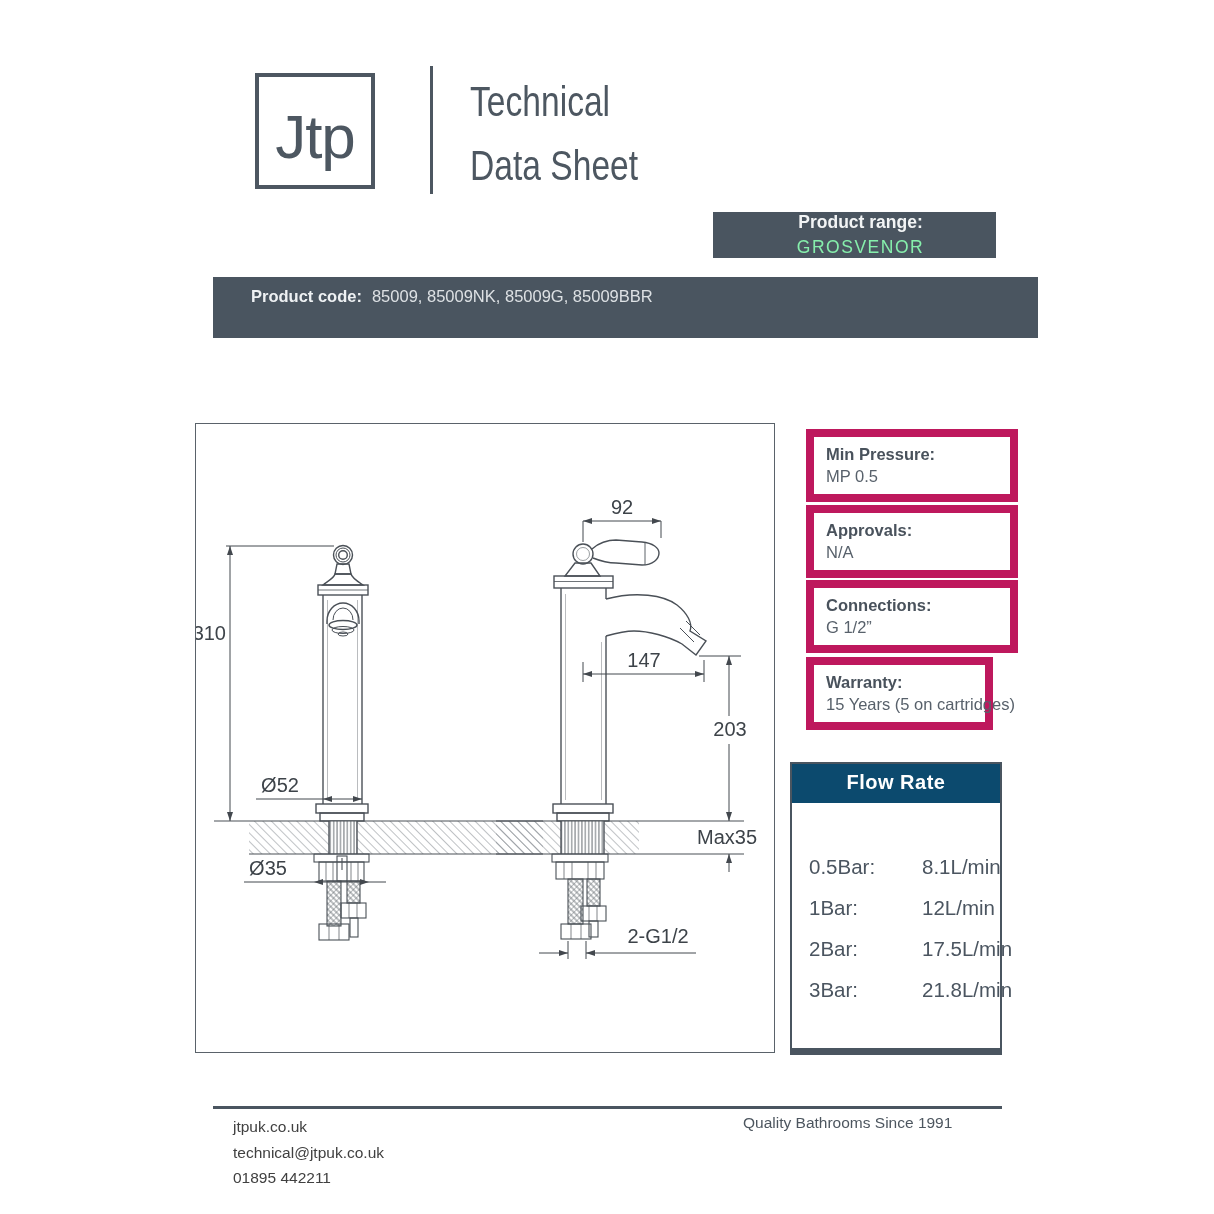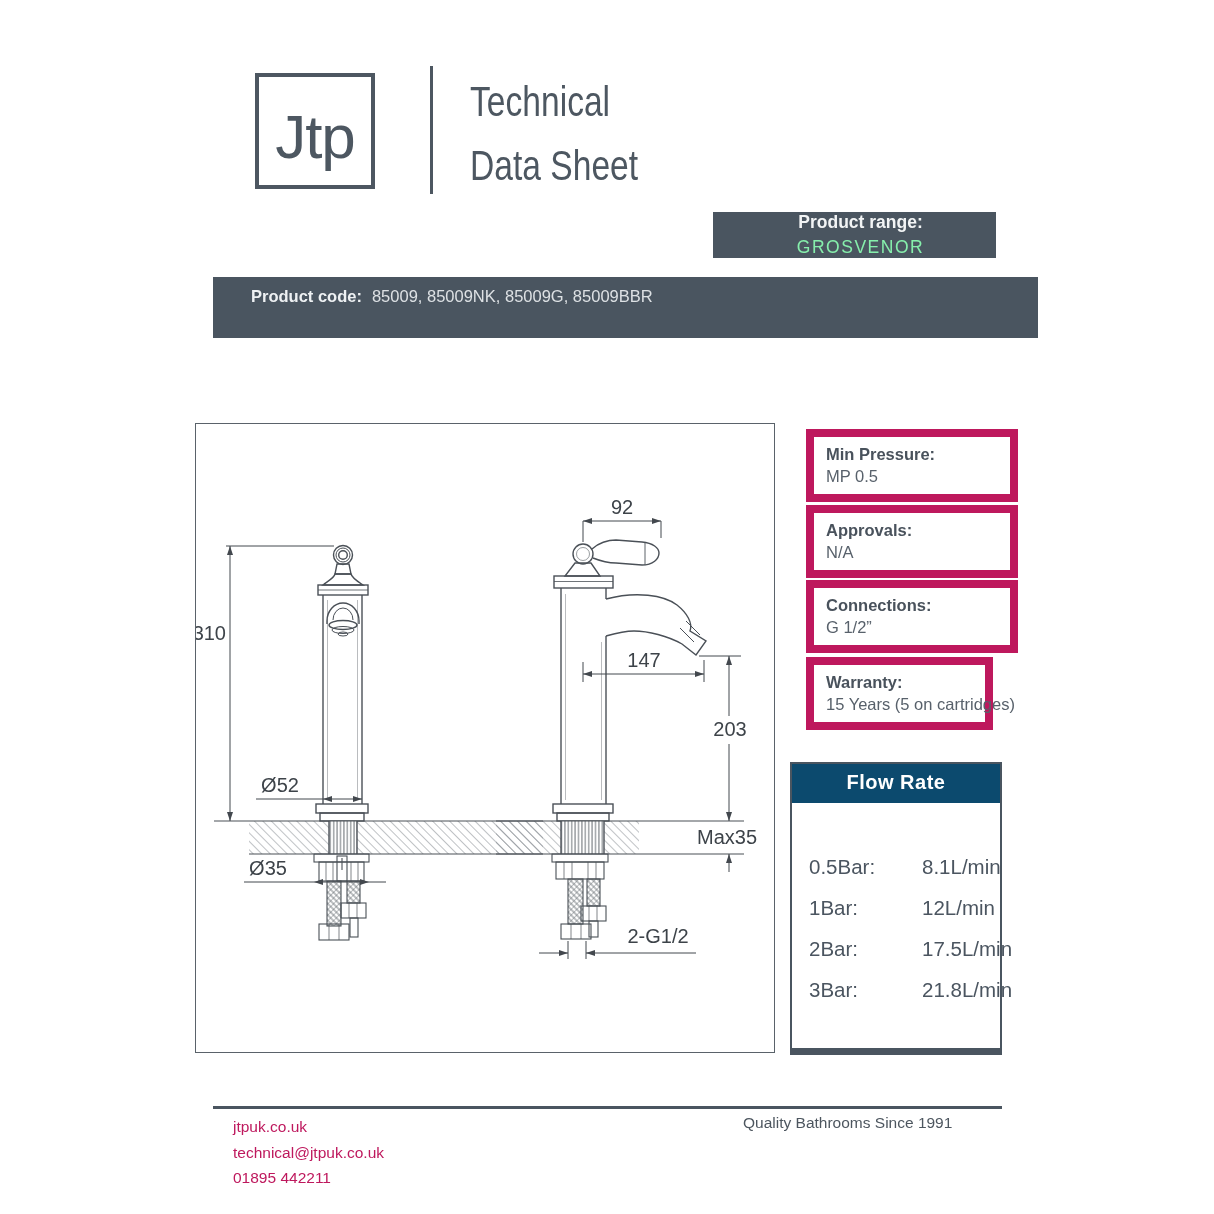--- a/index.html
+++ b/index.html
@@ -41,21 +41,21 @@
   .flow-box{position:absolute;left:790px;top:762px;width:212px;height:293px;background:#fff;
     border:2px solid #4a5560;border-bottom:7px solid #4a5560;box-sizing:border-box;}
   .flow-title{background:#0c4a6e;color:#ffffff;font-weight:bold;font-size:20px;text-align:center;
     padding:7px 0 9px 0;letter-spacing:0.5px;}
   .flow-rows{margin-top:52px;padding-left:17px;}
   .flow-row{display:flex;font-size:20.5px;color:#4b5560;margin-bottom:17px;gap:33px;}
   .flow-row .fl{min-width:74px;margin-right:6px;}
 
   
   .footer-line{position:absolute;left:213px;top:1106px;width:789px;height:3px;background:#4a5560;}
-  .footer-left{position:absolute;left:233px;top:1114px;font-size:15.5px;color:#be185d;line-height:25.5px;}
+  .footer-left{position:absolute;left:233px;top:1114px;font-size:15.5px;color:#404040;line-height:25.5px;}
   .footer-right{position:absolute;left:743px;top:1114px;font-size:15.5px;color:#4d565f;}
 </style>
 </head>
 <body>
 
 <div class="logo-box">
   <span class="logo-text">Jtp</span>
 </div>
 <div class="header-divider"></div>
 <div class="sheet-title">

